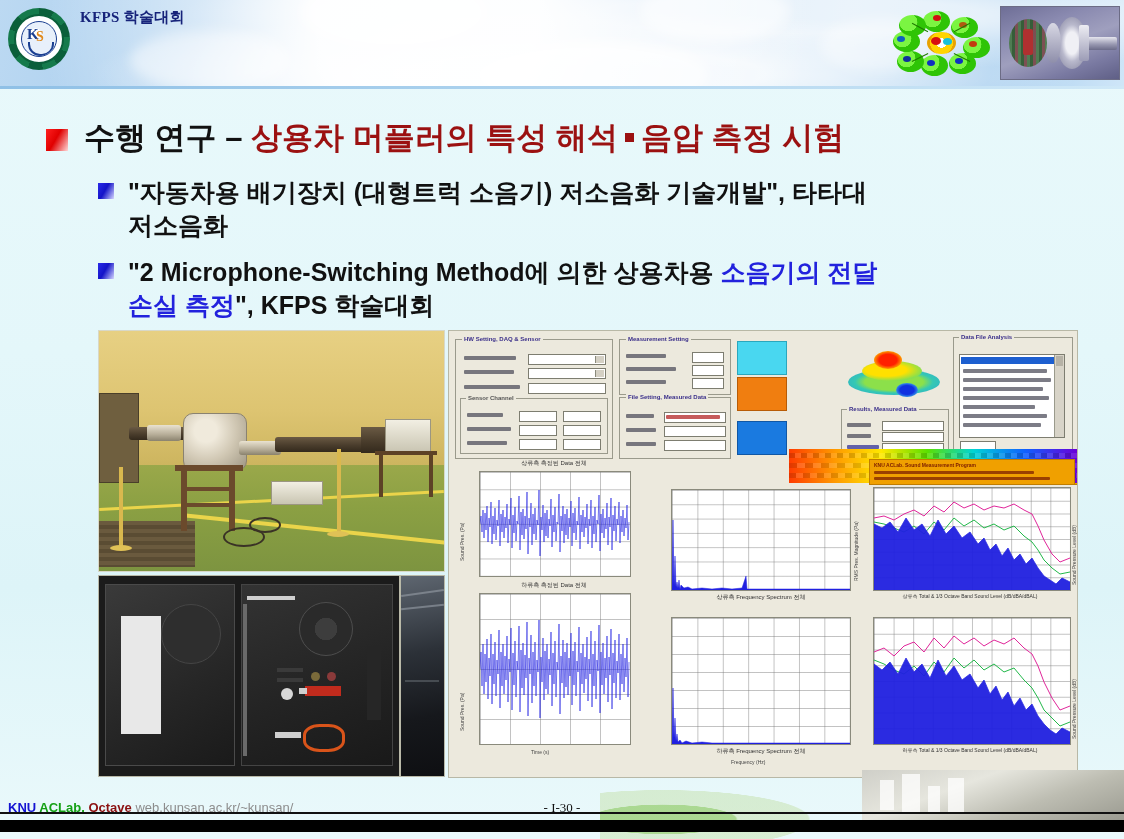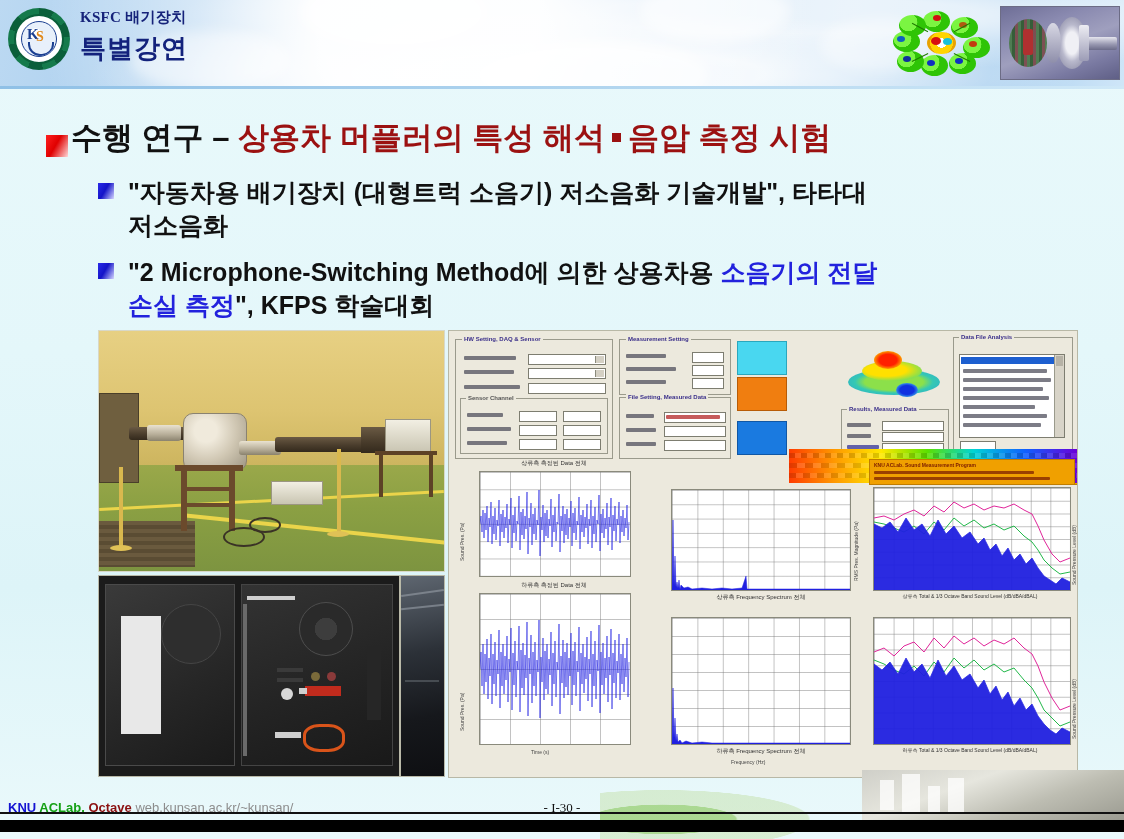--- a/index.html
+++ b/index.html
@@ -62,21 +62,21 @@
   .fdot{position:absolute;width:8px;height:6px;border-radius:50%;}
   .fstem{position:absolute;background:#1f7a00;height:1px;}
 
   .gearphoto{position:absolute;left:1000px;top:6px;width:118px;height:72px;
     border:1px solid #6c6c85;overflow:hidden;
     background:linear-gradient(160deg,#6e6e96 0%,#8a8ab0 28%,#9f9fbe 52%,#7a7aa2 78%,#5f5f86 100%);}
   .gp-ring{position:absolute;border-radius:50%;}
   .gp-shaft{position:absolute;background:linear-gradient(180deg,#e6e6ee,#9a9ab2 55%,#6b6b88);}
 
   
-  .bullet-main{position:absolute;left:46px;top:120px;width:1040px;display:flex;align-items:flex-end;gap:3px;}
+  .bullet-main{position:absolute;left:46px;top:120px;width:1040px;display:flex;align-items:flex-start;gap:16px;}
   .sq-red{width:22px;height:22px;margin-top:9px;flex:none;
     background:linear-gradient(120deg,#ff2020 0%,#e00000 45%,#ffd9d9 100%);}
   .sq-blue{width:16px;height:16px;margin-top:7px;flex:none;
     background:linear-gradient(120deg,#2a2ae8 0%,#1414c8 45%,#d7d7ff 100%);}
   .main-text{font:bold 31px "Liberation Sans",sans-serif;color:#111111;line-height:1.18;white-space:nowrap;}
   .main-text .dark{color:#111111;}
   .main-text .red{color:#9b1111;}
   .sq-mini{display:inline-block;width:9px;height:9px;background:#9b1111;vertical-align:middle;margin:0 7px 4px 7px;}
 
   .bullet-sub{position:absolute;left:98px;width:1000px;display:flex;align-items:flex-start;gap:14px;}
@@ -203,22 +203,21 @@
     <div class="emblem">
       <div class="emblem-ring">
         <div class="emblem-core">
           <span class="em-k">K</span>
           <span class="em-s">S</span>
           <span class="em-u"></span>
         </div>
       </div>
     </div>
 
-    <div class="hdr-org">KSFC 배기장치</div>
-    <div class="hdr-sub">특별강연</div>
+    <div class="hdr-org">KFPS 학술대회</div>
 
     <div class="flower">
       <div class="petal" style="left:30px;top:0px"></div>
       <div class="petal" style="left:58px;top:6px"></div>
       <div class="petal" style="left:70px;top:26px"></div>
       <div class="petal" style="left:56px;top:42px"></div>
       <div class="petal" style="left:28px;top:44px"></div>
       <div class="petal" style="left:4px;top:40px"></div>
       <div class="petal" style="left:0px;top:20px"></div>
       <div class="petal" style="left:6px;top:4px"></div>

